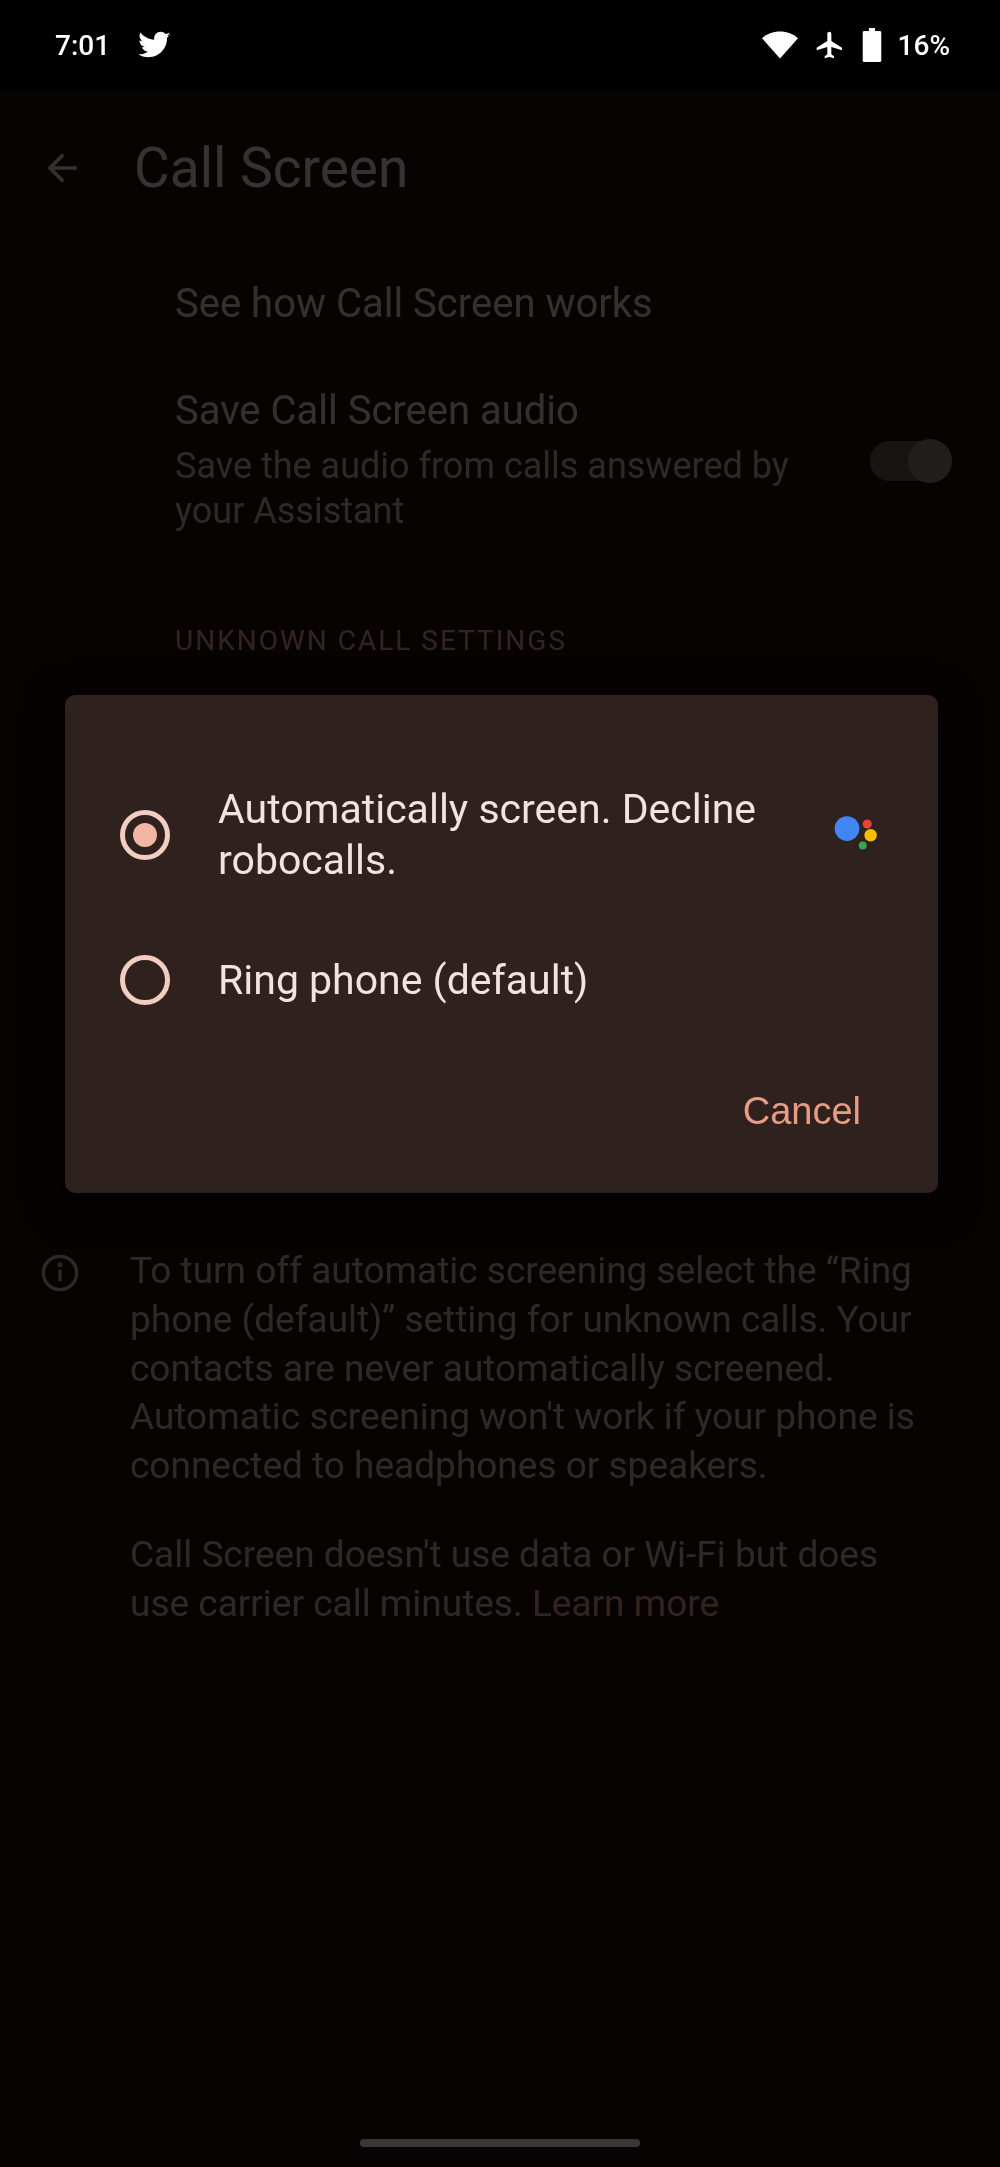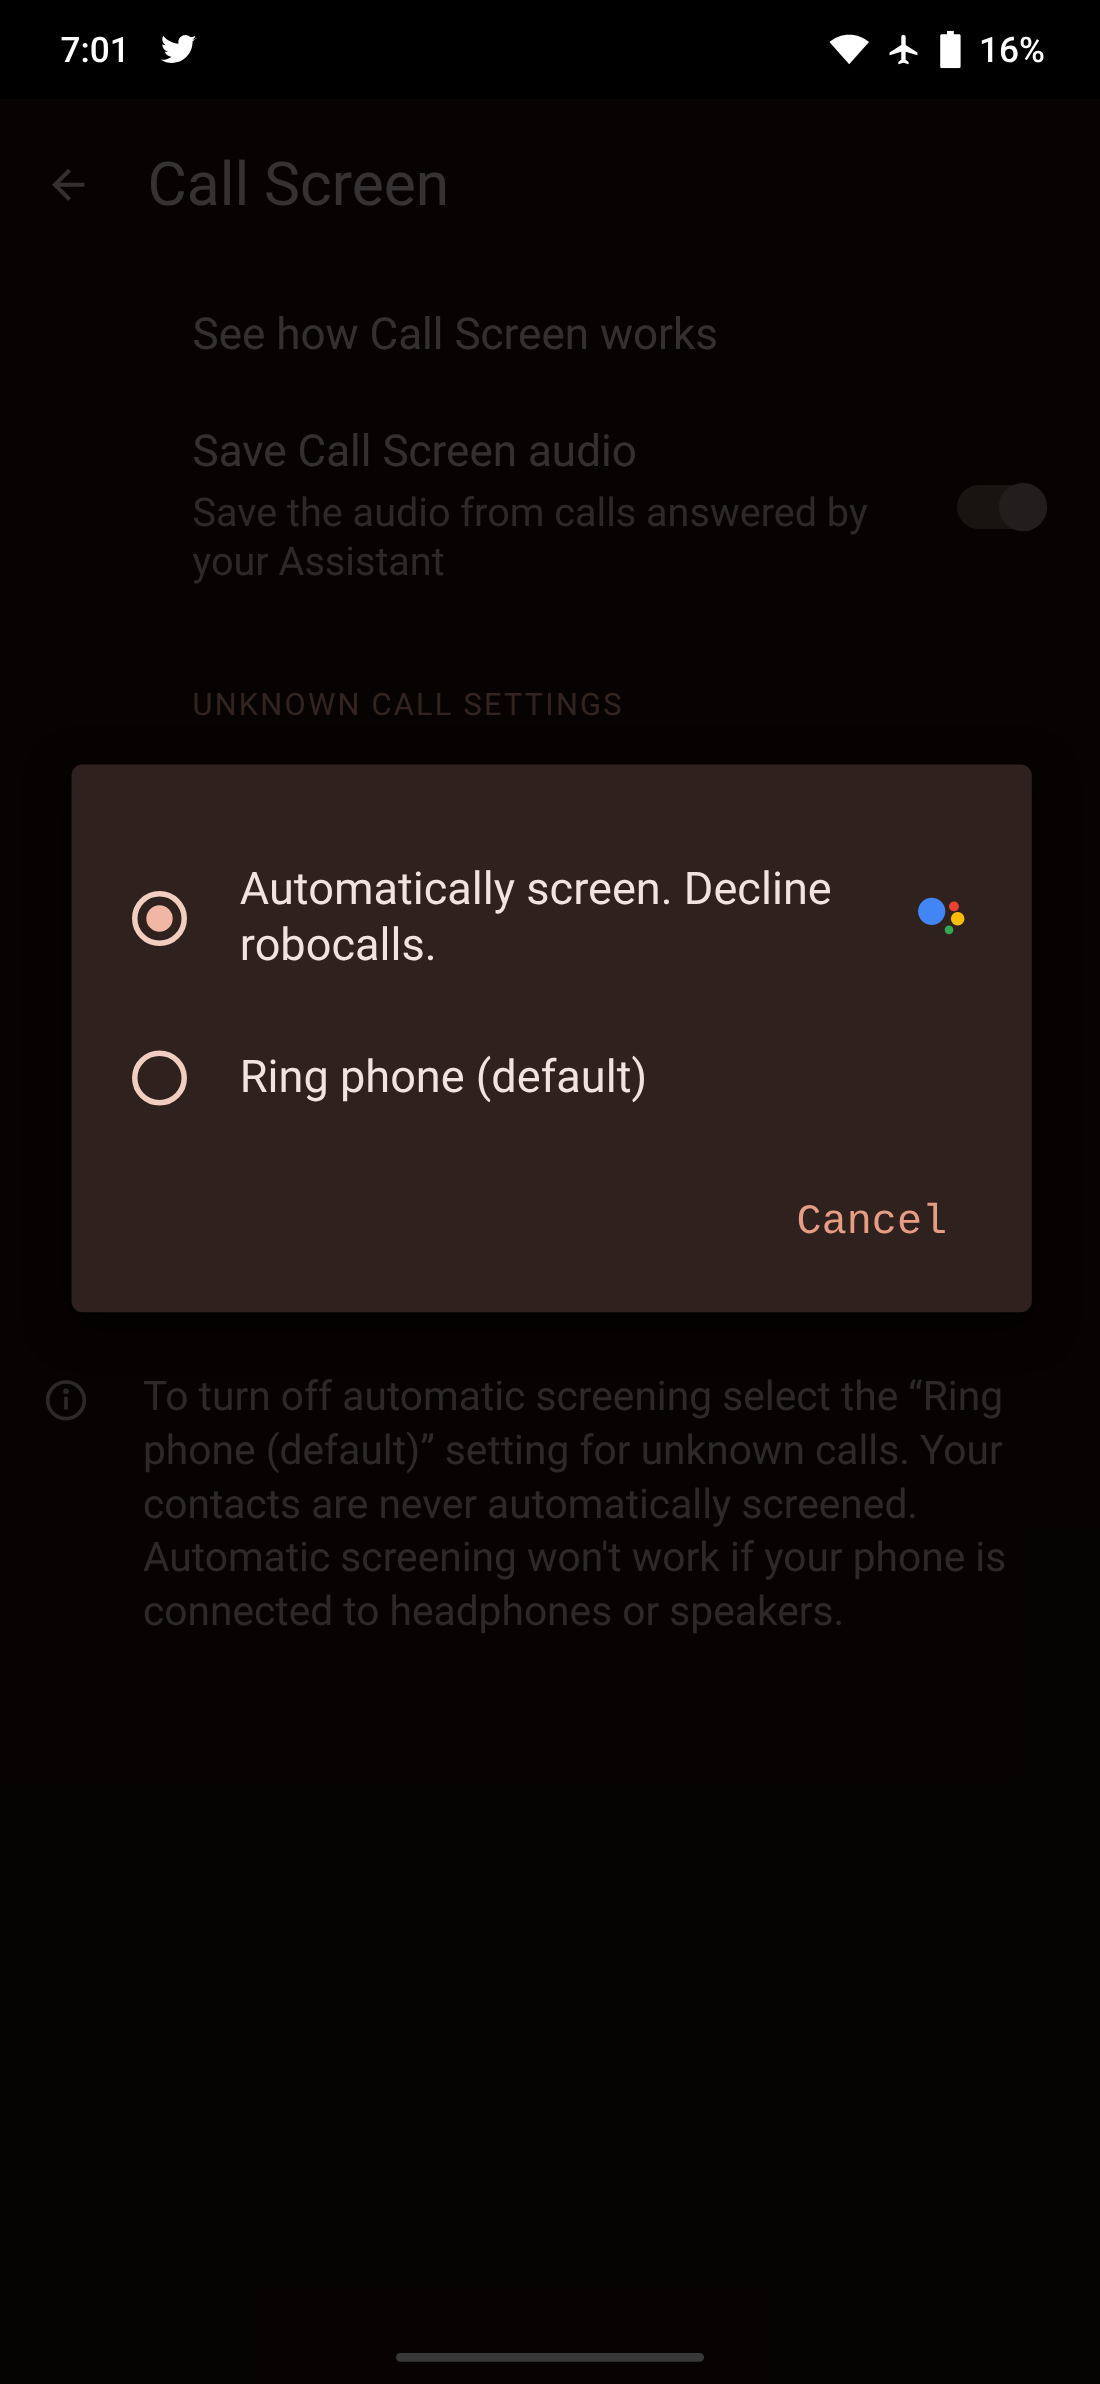--- a/index.html
+++ b/index.html
@@ -13,21 +13,21 @@
     position: relative;
   }
   
   .status-bar {
     position: absolute;
     top: 0; left: 0; right: 0;
     height: 90px;
     display: flex;
     justify-content: space-between;
     padding: 0 50px 0 55px;
-    font-size: 32px;
+    font-size: 28px;
     font-weight: 500;
     color: #fff;
   }
   .status-left { display: flex; align-items: center; gap: 28px; }
   .status-right { display: flex; align-items: center; gap: 16px; }
   .status-right svg, .status-left svg { display: block; }
 
   
   .page {
     position: absolute;
@@ -133,21 +133,20 @@
   }
   .assistant-icon { flex-shrink:0; }
   .dialog-actions {
     display:flex; justify-content:flex-end;
     padding: 40px 10px 30px 0;
   }
   .cancel-btn {
     font-size: 38px; color:#e79d84;
     background:none; border:none; cursor:pointer;
     padding: 10px 12px;
-    font-family: Liberation Mono, monospace;
   }
 
   
   .nav-pill {
     position:absolute; bottom:20px; left:50%;
     transform:translateX(-50%);
     width: 280px; height: 8px; border-radius:4px;
     background:#fff;
   }
 </style>
@@ -207,20 +206,23 @@
   <div class="info-block">
     <span class="info-icon">
       <svg width="40" height="40" viewBox="0 0 24 24" fill="none" stroke="#c8bab4" stroke-width="2">
           <circle cx="12" cy="12" r="10"></circle>
           <line x1="12" y1="10" x2="12" y2="17"></line>
           <circle cx="12" cy="7" r="0.5" fill="#c8bab4"></circle>
         </svg>
     </span>
     <div class="info-text">
       <p>To turn off automatic screening select the “Ring phone (default)” setting for unknown calls. Your contacts are never automatically screened. Automatic screening won't work if your phone is connected to headphones or speakers.</p>
+      <p>
+        <span>Call Screen doesn't use data or Wi-Fi but does use carrier call minutes. </span><a href="#">Learn more</a>
+      </p>
     </div>
   </div>
 
   <div class="page-dim-overlay"></div>
 </div>
 
 <div class="dialog">
 
   <div class="radio-row">
     <div class="radio selected"></div>

